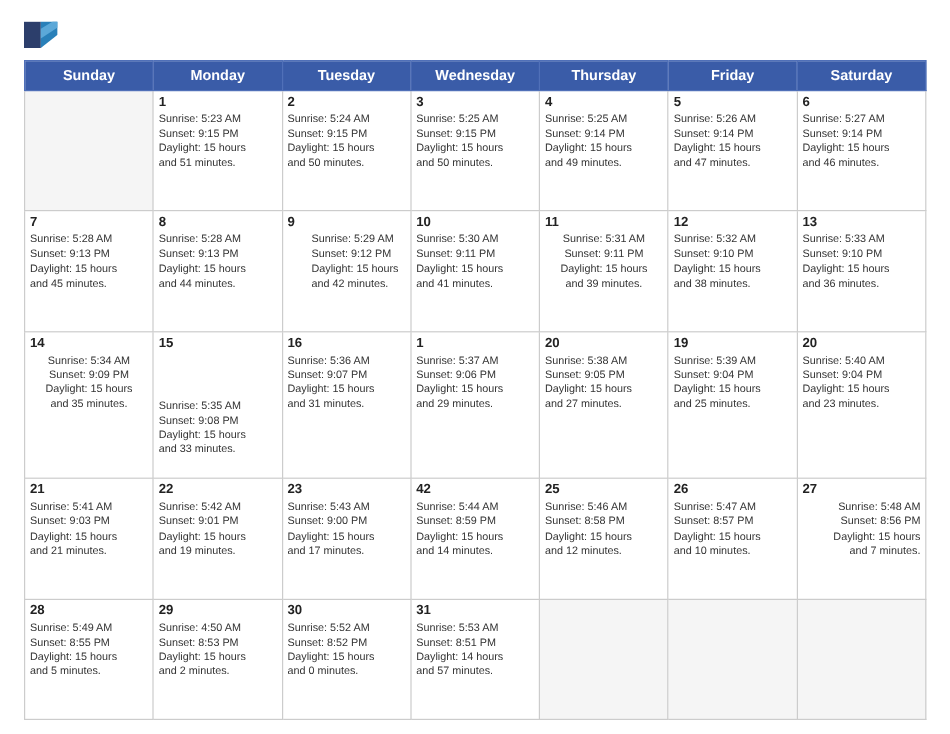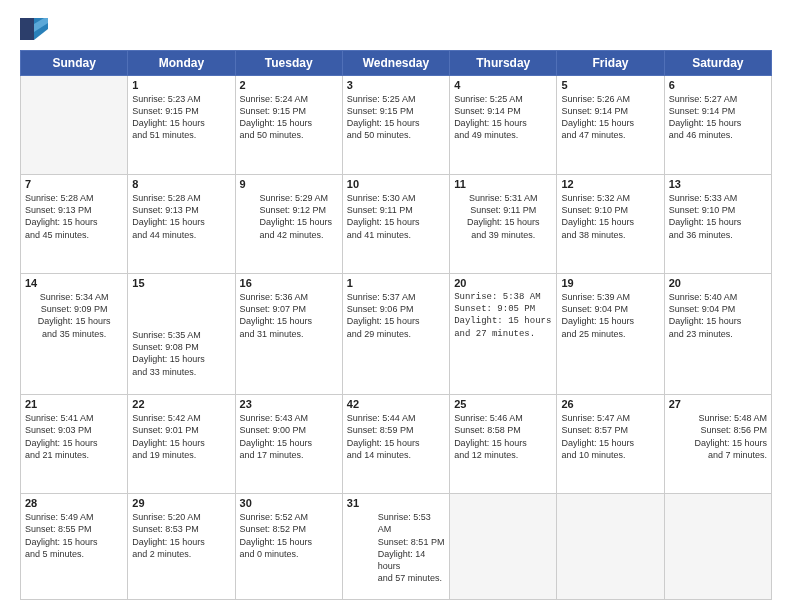--- a/index.html
+++ b/index.html
@@ -249,21 +249,21 @@
           </td>
           <td>
             <span class="day-num">1</span>
             <div class="cell-text" style="white-space: pre-line;">Sunrise: 5:37 AM
 Sunset: 9:06 PM
 Daylight: 15 hours
 and 29 minutes.</div>
           </td>
           <td>
             <span class="day-num">20</span>
-            <div class="cell-text" style="white-space: pre-line; font-family: Liberation Mono, monospace;">Sunrise: 5:38 AM
+            <div class="cell-text" style="white-space: pre-line;">Sunrise: 5:38 AM
 Sunset: 9:05 PM
 Daylight: 15 hours
 and 27 minutes.</div>
           </td>
           <td>
             <span class="day-num">19</span>
             <div class="cell-text" style="white-space: pre-line;">Sunrise: 5:39 AM
 Sunset: 9:04 PM
 Daylight: 15 hours
 and 25 minutes.</div>
@@ -330,35 +330,35 @@
         <tr>
           <td>
             <span class="day-num">28</span>
             <div class="cell-text" style="white-space: pre-line;">Sunrise: 5:49 AM
 Sunset: 8:55 PM
 Daylight: 15 hours
 and 5 minutes.</div>
           </td>
           <td>
             <span class="day-num">29</span>
-            <div class="cell-text" style="white-space: pre-line;">Sunrise: 5:20 AM
+            <div class="cell-text" style="white-space: pre-line;">Sunrise: 4:50 AM
 Sunset: 8:53 PM
 Daylight: 15 hours
 and 2 minutes.</div>
           </td>
           <td>
             <span class="day-num">30</span>
             <div class="cell-text" style="white-space: pre-line;">Sunrise: 5:52 AM
 Sunset: 8:52 PM
 Daylight: 15 hours
 and 0 minutes.</div>
           </td>
           <td>
             <span class="day-num">31</span>
-            <div class="cell-text" style="white-space: pre-line; margin-left: 31px;">Sunrise: 5:53 AM
+            <div class="cell-text" style="white-space: pre-line;">Sunrise: 5:53 AM
 Sunset: 8:51 PM
 Daylight: 14 hours
 and 57 minutes.</div>
           </td>
           <td class="empty"></td>
           <td class="empty"></td>
           <td class="empty"></td>
         </tr>
       </tbody>
   </table>

